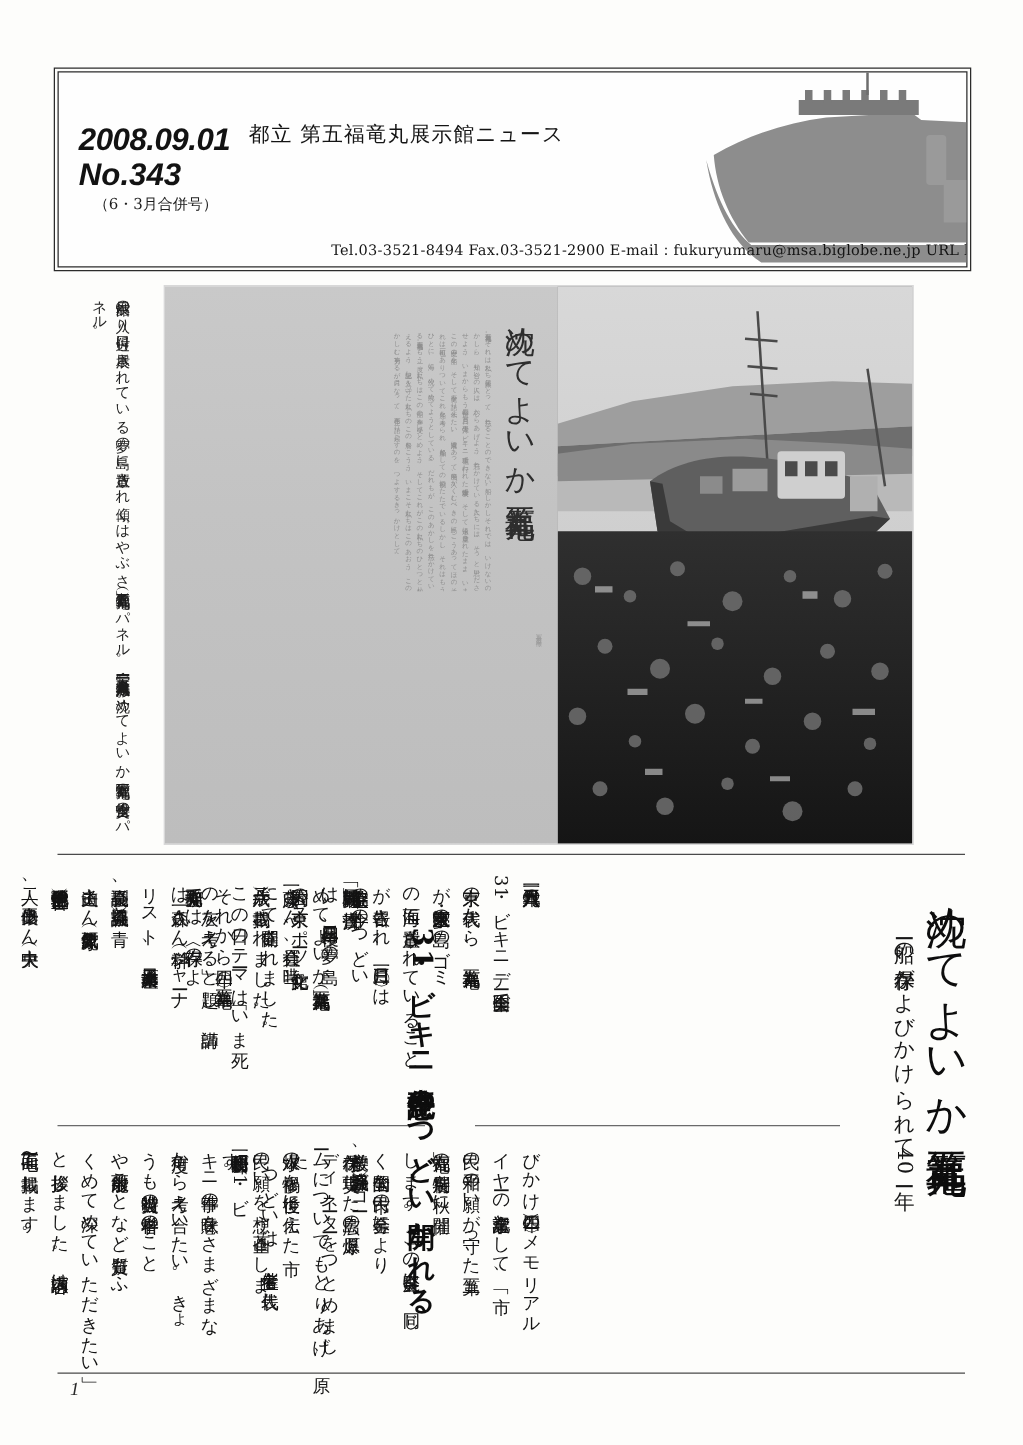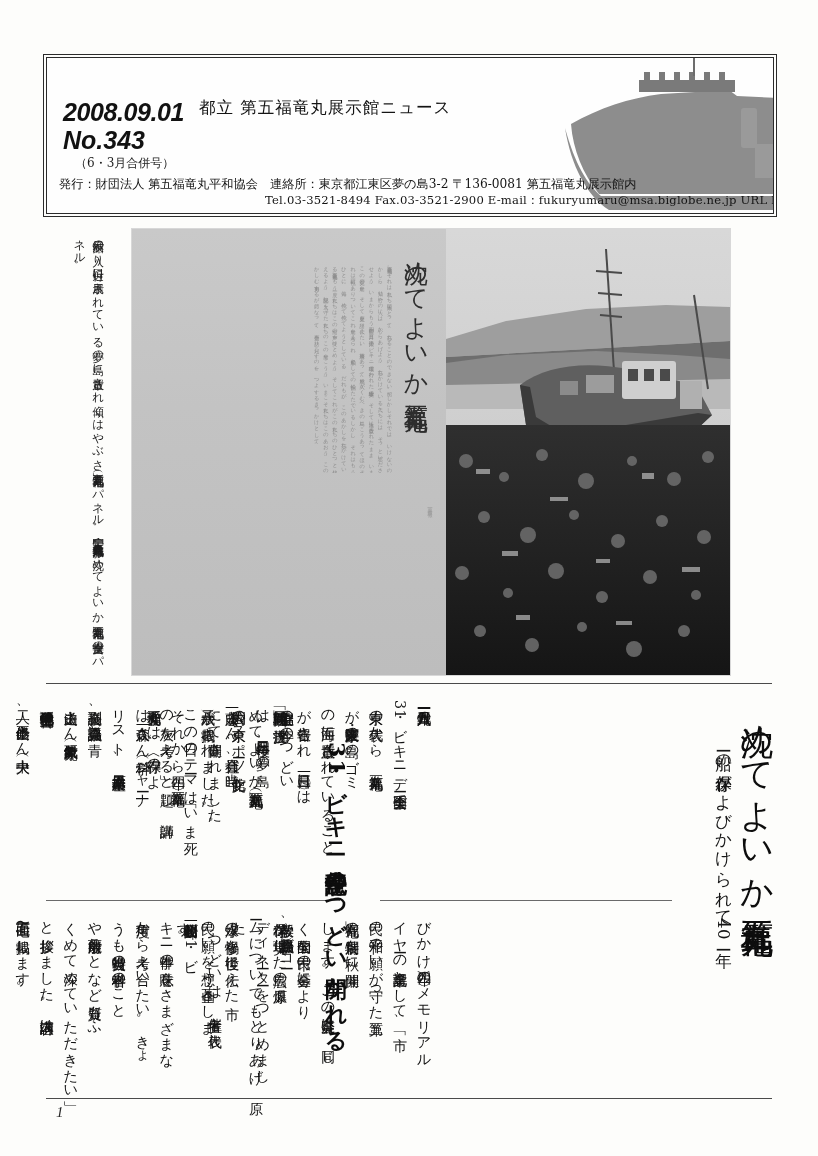--- a/index.html
+++ b/index.html
@@ -331,21 +331,20 @@
       <g fill="#9a9a9a">
         <rect x="262" y="84" width="16" height="40" rx="3"></rect>
         <rect x="276" y="120" width="24" height="34"></rect>
       </g>
     </svg>
 
     <div class="mast-sub">都立 第五福竜丸展示館ニュース</div>
     <div class="mast-date">2008.09.01</div>
     <div class="mast-no">No.343</div>
     <div class="mast-issue">（6・3月合併号）</div>
-    <div class="mast-pub">発行：財団法人 第五福竜丸平和協会　連絡所：東京都江東区夢の島3-2 〒136-0081 第五福竜丸展示館内</div>
     <div class="mast-contact">Tel.03-3521-8494  Fax.03-3521-2900  E-mail：fukuryumaru@msa.biglobe.ne.jp  URL  http://d5f.org</div>
   </div>
 
   <div class="photo-block">
 
     <div class="photo-panel">
       <div class="panel-title">沈めてよいか第五福竜丸</div>
       <div class="panel-body">第五福竜丸。それは私たち日本人にとって、忘れることのできない船。しかしそれでは、いけないのかしら。知り合いの人には、心からあげよう。忘れかけている人たちには、そっと思いださせよう。いまからもう四年前の三月一日、太平洋のビキニ環礁で行われた水爆実験で、そして永遠に放置されたまま。いまこの歴史の船を、そして歴史を語り伝えたい。東京湾にあって廃船、入がくむべきの島にこうあってほのそれは町一也にありついてこれ船を考えられ、船舶としての役割にたたでいるしかし、それはもうひとに、海に、沈めて沈めてようとしている。だれもが、このあかしを忘れかけている第五福竜丸。もう一度、私たちはこの船の声を受けとめよう。そしてこれがこの私たちのひとつと知りえるよう。記憶し一人を守った私たちのこの船をこうう。いまこそ私たちはこのあおう、この人かしむ努力するが月になって、企画を語り起こすのを、つよするきっかけとして。</div>
       <div class="panel-credit">写真・森下一徹</div>
     </div>

